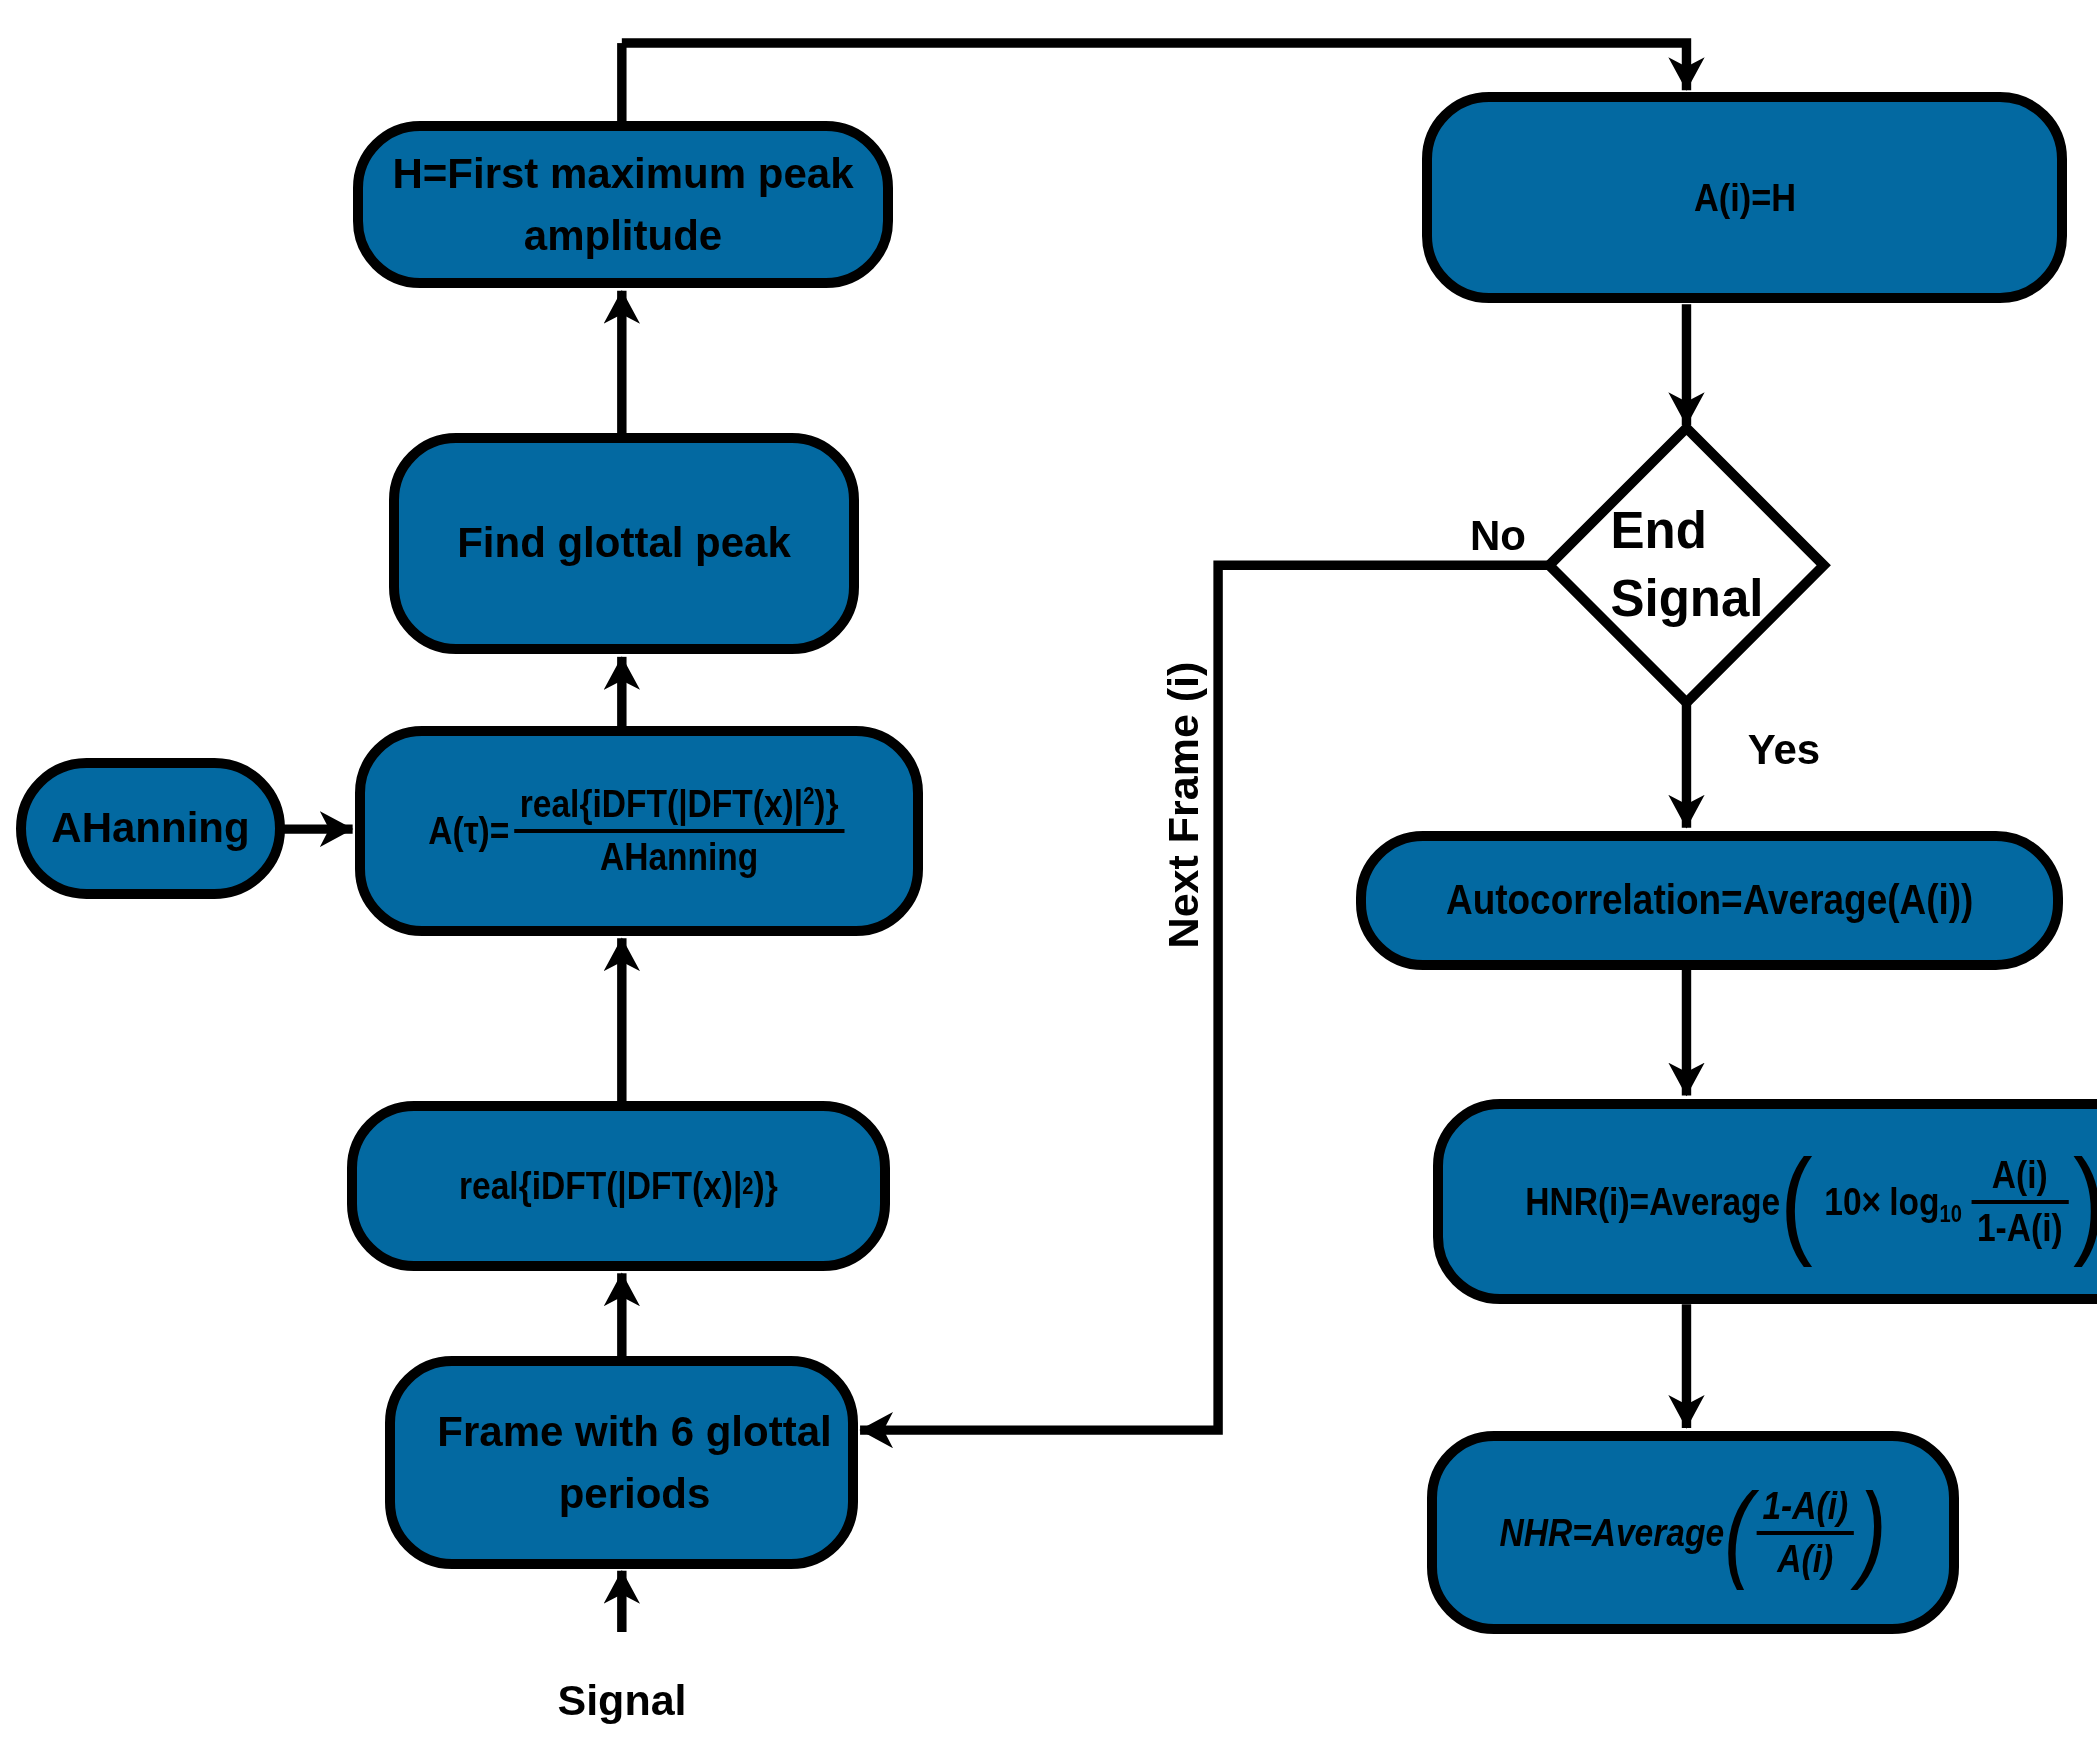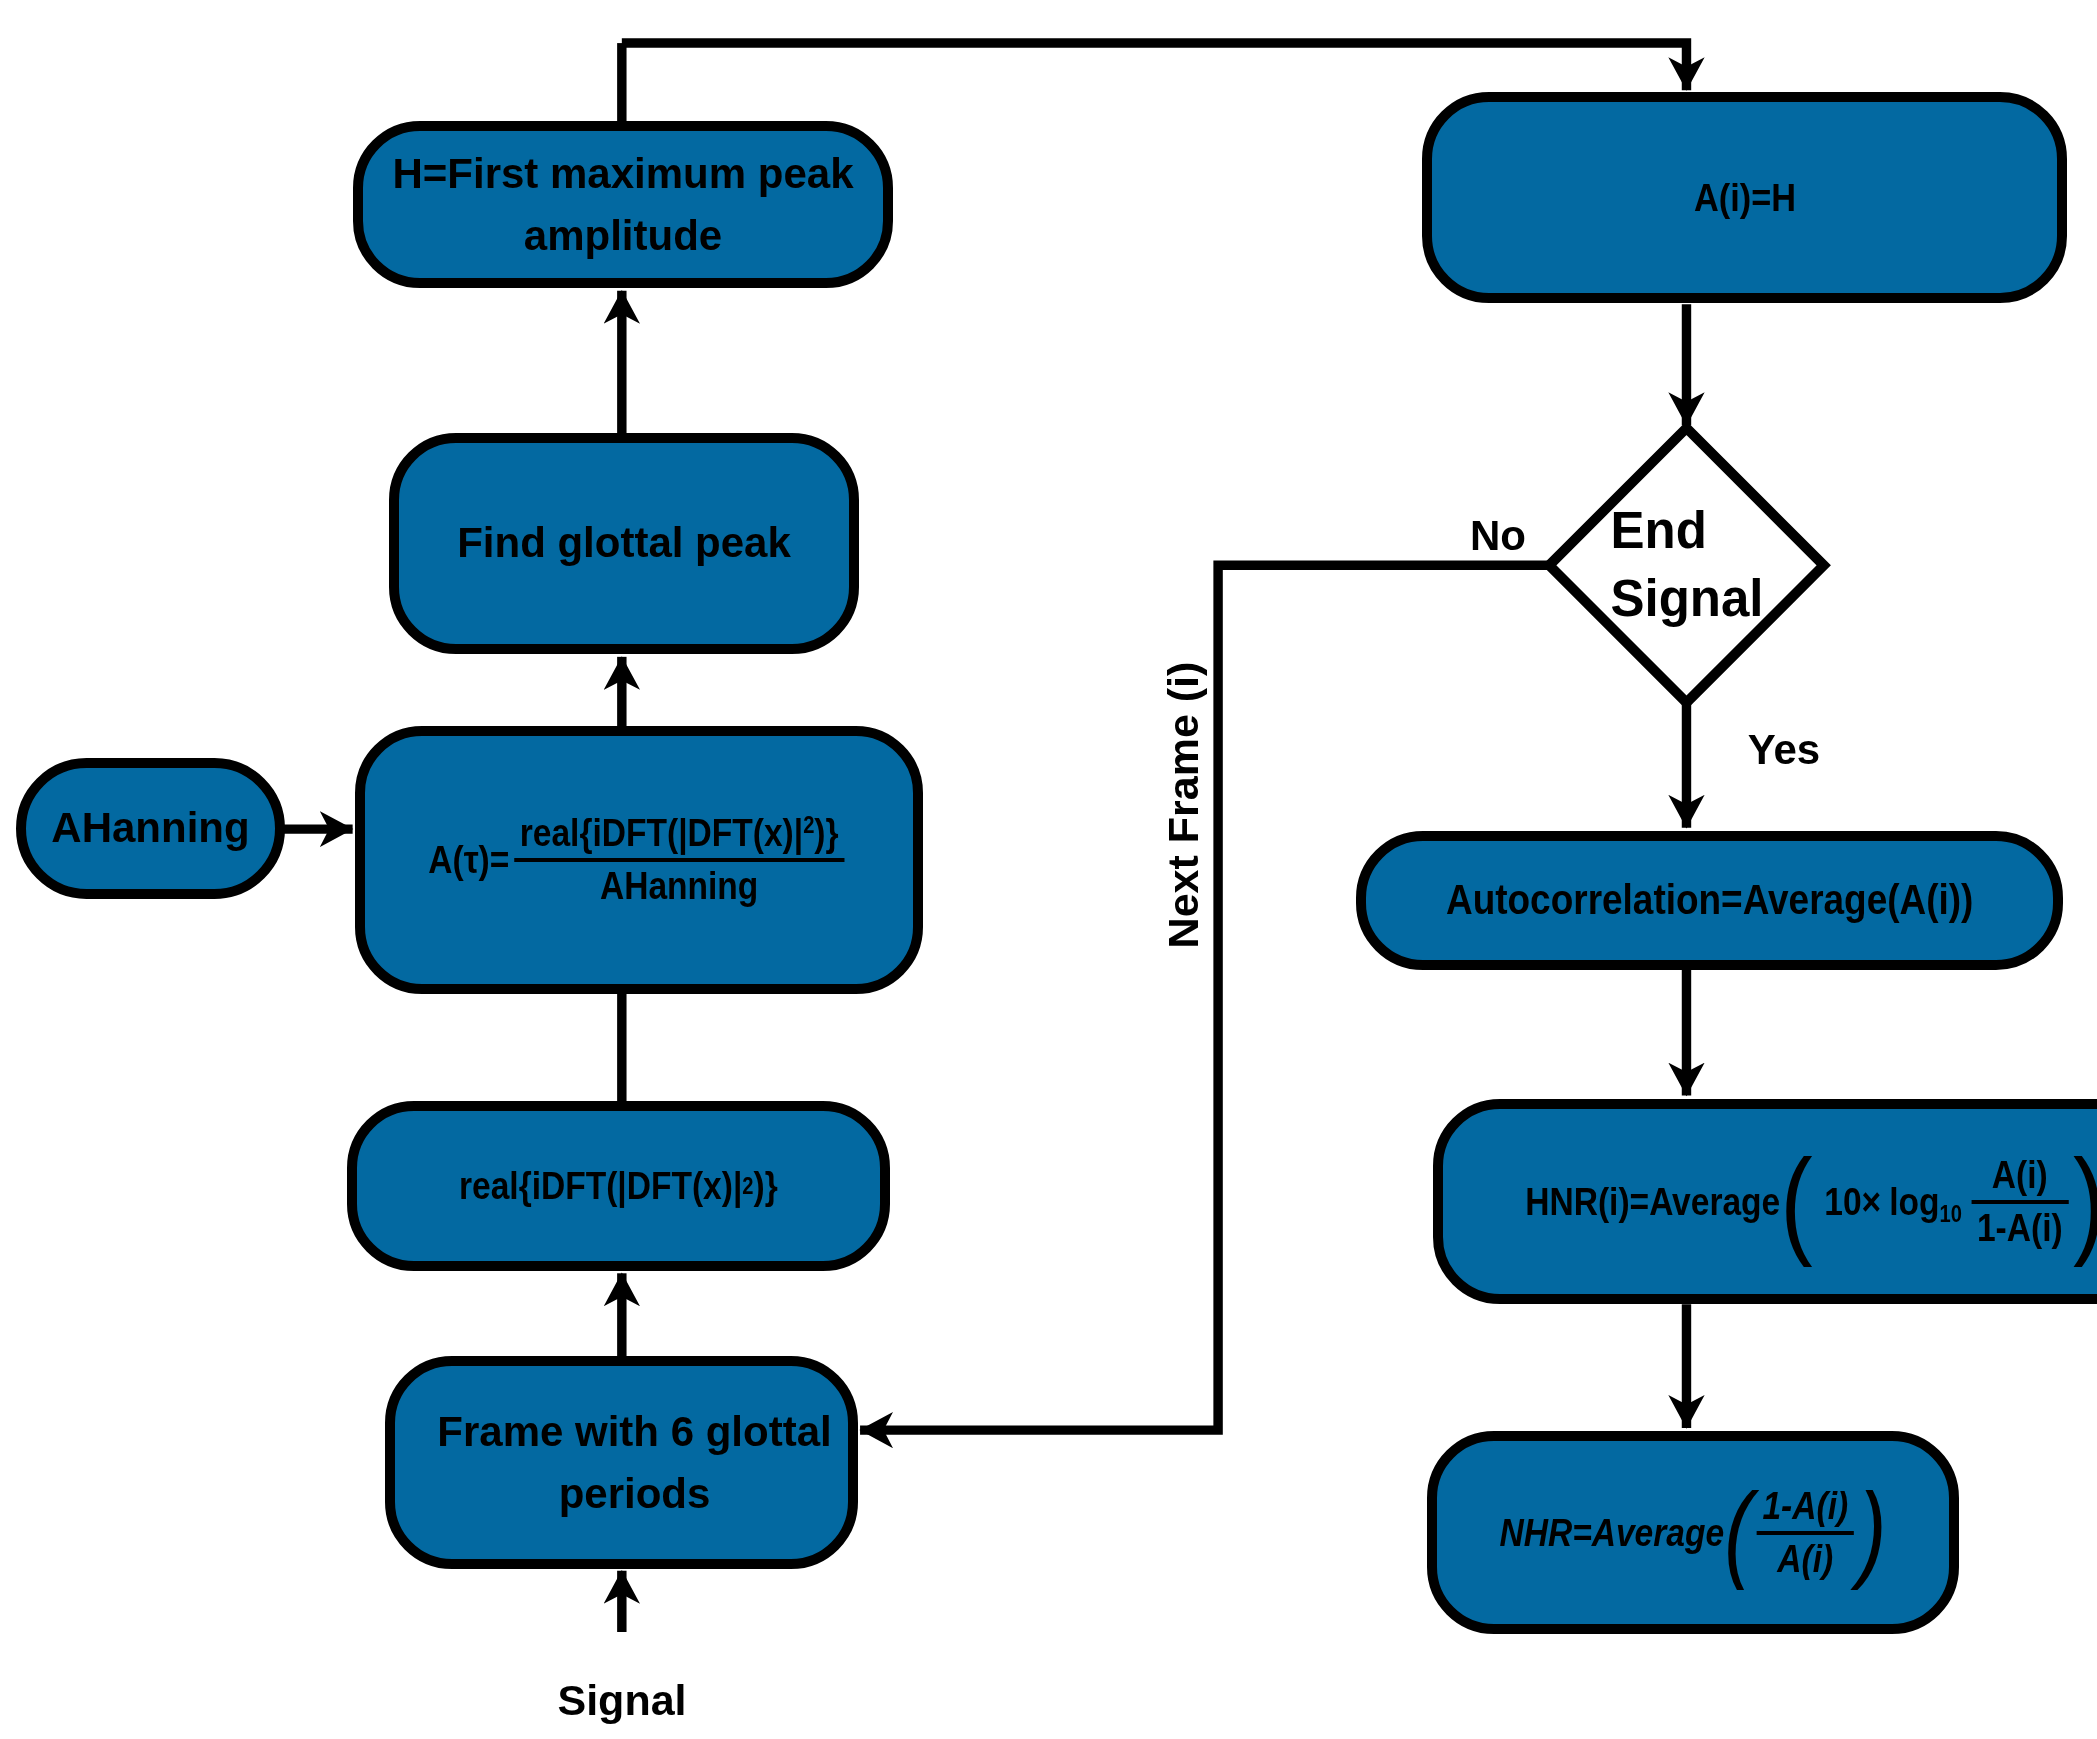--- a/index.html
+++ b/index.html
@@ -87,21 +87,21 @@
 
   <div class="box t62" style="left:353px;top:121px;width:540px;height:167px;">
     <span class="mline">H=First maximum peak</span>
     <span class="mline">amplitude</span>
   </div>
 
   <div class="box t62" style="left:389px;top:433px;width:470px;height:221px;">
     <span>Find glottal peak</span>
   </div>
 
-  <div class="box" style="left:355px;top:726px;width:568px;height:268px;text-align:center;">
+  <div class="box" style="left:355px;top:726px;width:568px;height:210px;text-align:center;">
     <div class="formula">
       <span>A(τ)=</span>
       <span class="frac">
         <span class="num"><span>real{iDFT(|DFT(x)|</span><span class="sup">2</span><span>)}</span></span>
         <span class="bar"></span>
         <span class="den">AHanning</span>
       </span>
     </div>
   </div>
 

